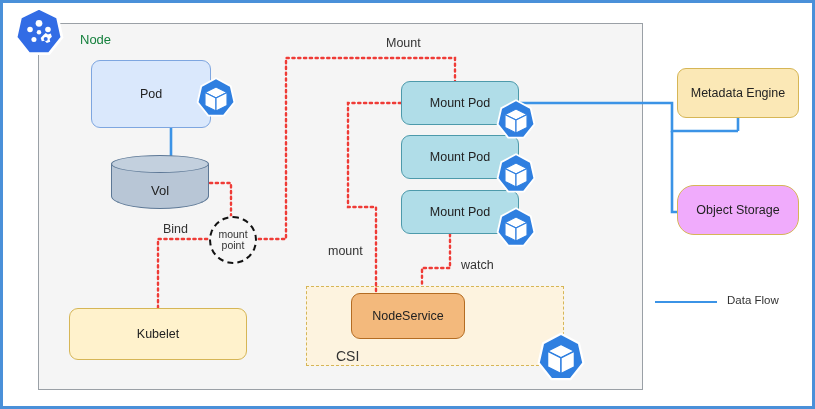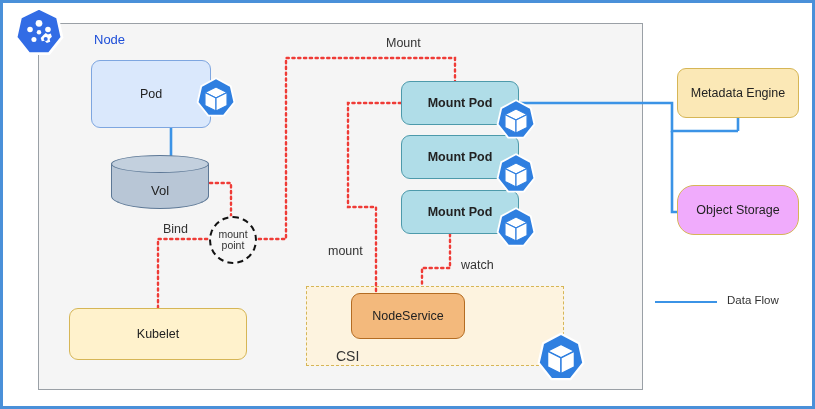--- a/index.html
+++ b/index.html
@@ -1,27 +1,27 @@
 <!DOCTYPE html>
 <html><head>
 <meta charset="utf-8">
 <style>
   html,body{margin:0;padding:0;background:#ffffff;}
   body{font-family:"Liberation Sans", sans-serif;}
   #stage{position:relative;width:815px;height:409px;background:#ffffff;
          border:3px solid #4a90d9;box-sizing:border-box;overflow:hidden;}
   .node-box{position:absolute;left:35px;top:20px;width:605px;height:367px;
             background:#f5f5f5;border:1.5px solid #9aa0a6;box-sizing:border-box;}
-  .node-label{position:absolute;left:62px;top:29px;font-size:13px;color:#1d4ed8;margin-left:29px;}
+  .node-label{position:absolute;left:48px;top:29px;font-size:13px;color:#15803d;margin-left:29px;}
   .box{position:absolute;box-sizing:border-box;display:flex;align-items:center;
        justify-content:center;font-size:12.5px;color:#222;text-align:center;}
   .pod{left:88px;top:57px;width:120px;height:68px;background:#dae8fc;
        border:1.5px solid #7ea6e0;border-radius:9px;}
   .mountpod{width:118px;height:44px;background:#b0dde8;border:1.5px solid #4d9aab;
-            border-radius:9px;left:398px;font-weight:bold;}
+            border-radius:9px;left:398px;}
   .mp1{top:78px;} .mp2{top:132px;} .mp3{top:187px;}
   .kubelet{left:66px;top:305px;width:178px;height:52px;background:#fff2cc;
            border:1.5px solid #d6b656;border-radius:9px;}
   .meta{left:674px;top:65px;width:122px;height:50px;background:#fbe8b6;
         border:1.5px solid #d6b656;border-radius:9px;}
   .objst{left:674px;top:182px;width:122px;height:50px;background:#f0abfc;
          border:1.5px solid #d6b656;border-radius:17px;}
   .nodesvc{left:348px;top:290px;width:114px;height:46px;background:#f3b97c;
            border:1.5px solid #b46c22;border-radius:9px;}
   .csi-box{position:absolute;left:303px;top:283px;width:258px;height:80px;

